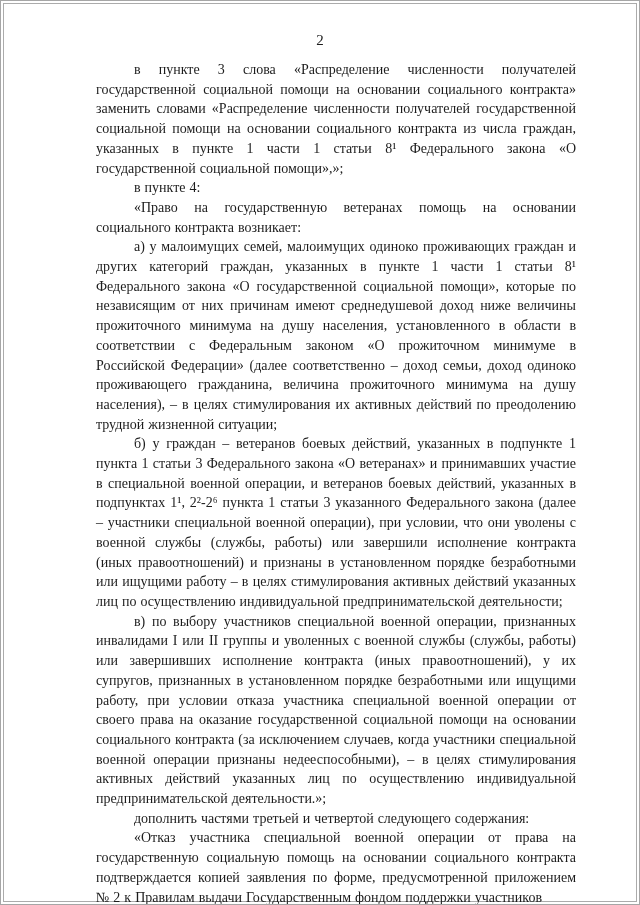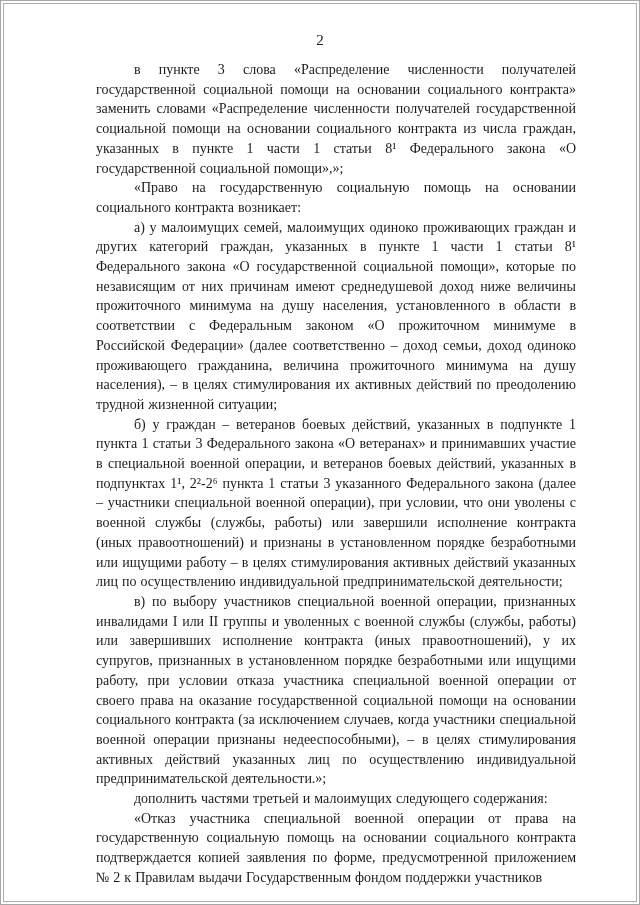--- a/index.html
+++ b/index.html
@@ -54,20 +54,21 @@
   }
 </style>
 </head>
 <body>
 
 <div class="page">
   <div class="page-inner"></div>
   <div class="page-number">2</div>
   <div class="content">
       <p class="para">в пункте 3 слова «Распределение численности получателей государственной социальной помощи на основании социального контракта» заменить словами «Распределение численности получателей государственной социальной помощи на основании социального контракта из числа граждан, указанных в пункте 1 части 1 статьи 8¹ Федерального закона «О государственной социальной помощи»,»;</p>
-      <p class="para">«Право на государственную социальную помощь на основании социального контракта возникает:</p>
+      <p class="para">в пункте 4:</p>
+      <p class="para">«Право на государственную ветеранах помощь на основании социального контракта возникает:</p>
       <p class="para">а) у малоимущих семей, малоимущих одиноко проживающих граждан и других категорий граждан, указанных в пункте 1 части 1 статьи 8¹ Федерального закона «О государственной социальной помощи», которые по независящим от них причинам имеют среднедушевой доход ниже величины прожиточного минимума на душу населения, установленного в области в соответствии с Федеральным законом «О прожиточном минимуме в Российской Федерации» (далее соответственно – доход семьи, доход одиноко проживающего гражданина, величина прожиточного минимума на душу населения), – в целях стимулирования их активных действий по преодолению трудной жизненной ситуации;</p>
       <p class="para">б) у граждан – ветеранов боевых действий, указанных в подпункте 1 пункта 1 статьи 3 Федерального закона «О ветеранах» и принимавших участие в специальной военной операции, и ветеранов боевых действий, указанных в подпунктах 1¹, 2²-2⁶ пункта 1 статьи 3 указанного Федерального закона (далее – участники специальной военной операции), при условии, что они уволены с военной службы (службы, работы) или завершили исполнение контракта (иных правоотношений) и признаны в установленном порядке безработными или ищущими работу – в целях стимулирования активных действий указанных лиц по осуществлению индивидуальной предпринимательской деятельности;</p>
       <p class="para">в) по выбору участников специальной военной операции, признанных инвалидами I или II группы и уволенных с военной службы (службы, работы) или завершивших исполнение контракта (иных правоотношений), у их супругов, признанных в установленном порядке безработными или ищущими работу, при условии отказа участника специальной военной операции от своего права на оказание государственной социальной помощи на основании социального контракта (за исключением случаев, когда участники специальной военной операции признаны недееспособными), – в целях стимулирования активных действий указанных лиц по осуществлению индивидуальной предпринимательской деятельности.»;</p>
-      <p class="para">дополнить частями третьей и малоимущих следующего содержания:</p>
+      <p class="para">дополнить частями третьей и четвертой следующего содержания:</p>
       <p class="para">«Отказ участника специальной военной операции от права на государственную социальную помощь на основании социального контракта подтверждается копией заявления по форме, предусмотренной приложением № 2 к Правилам выдачи Государственным фондом поддержки участников</p>
     </div>
 </div>
 
 </body></html>

